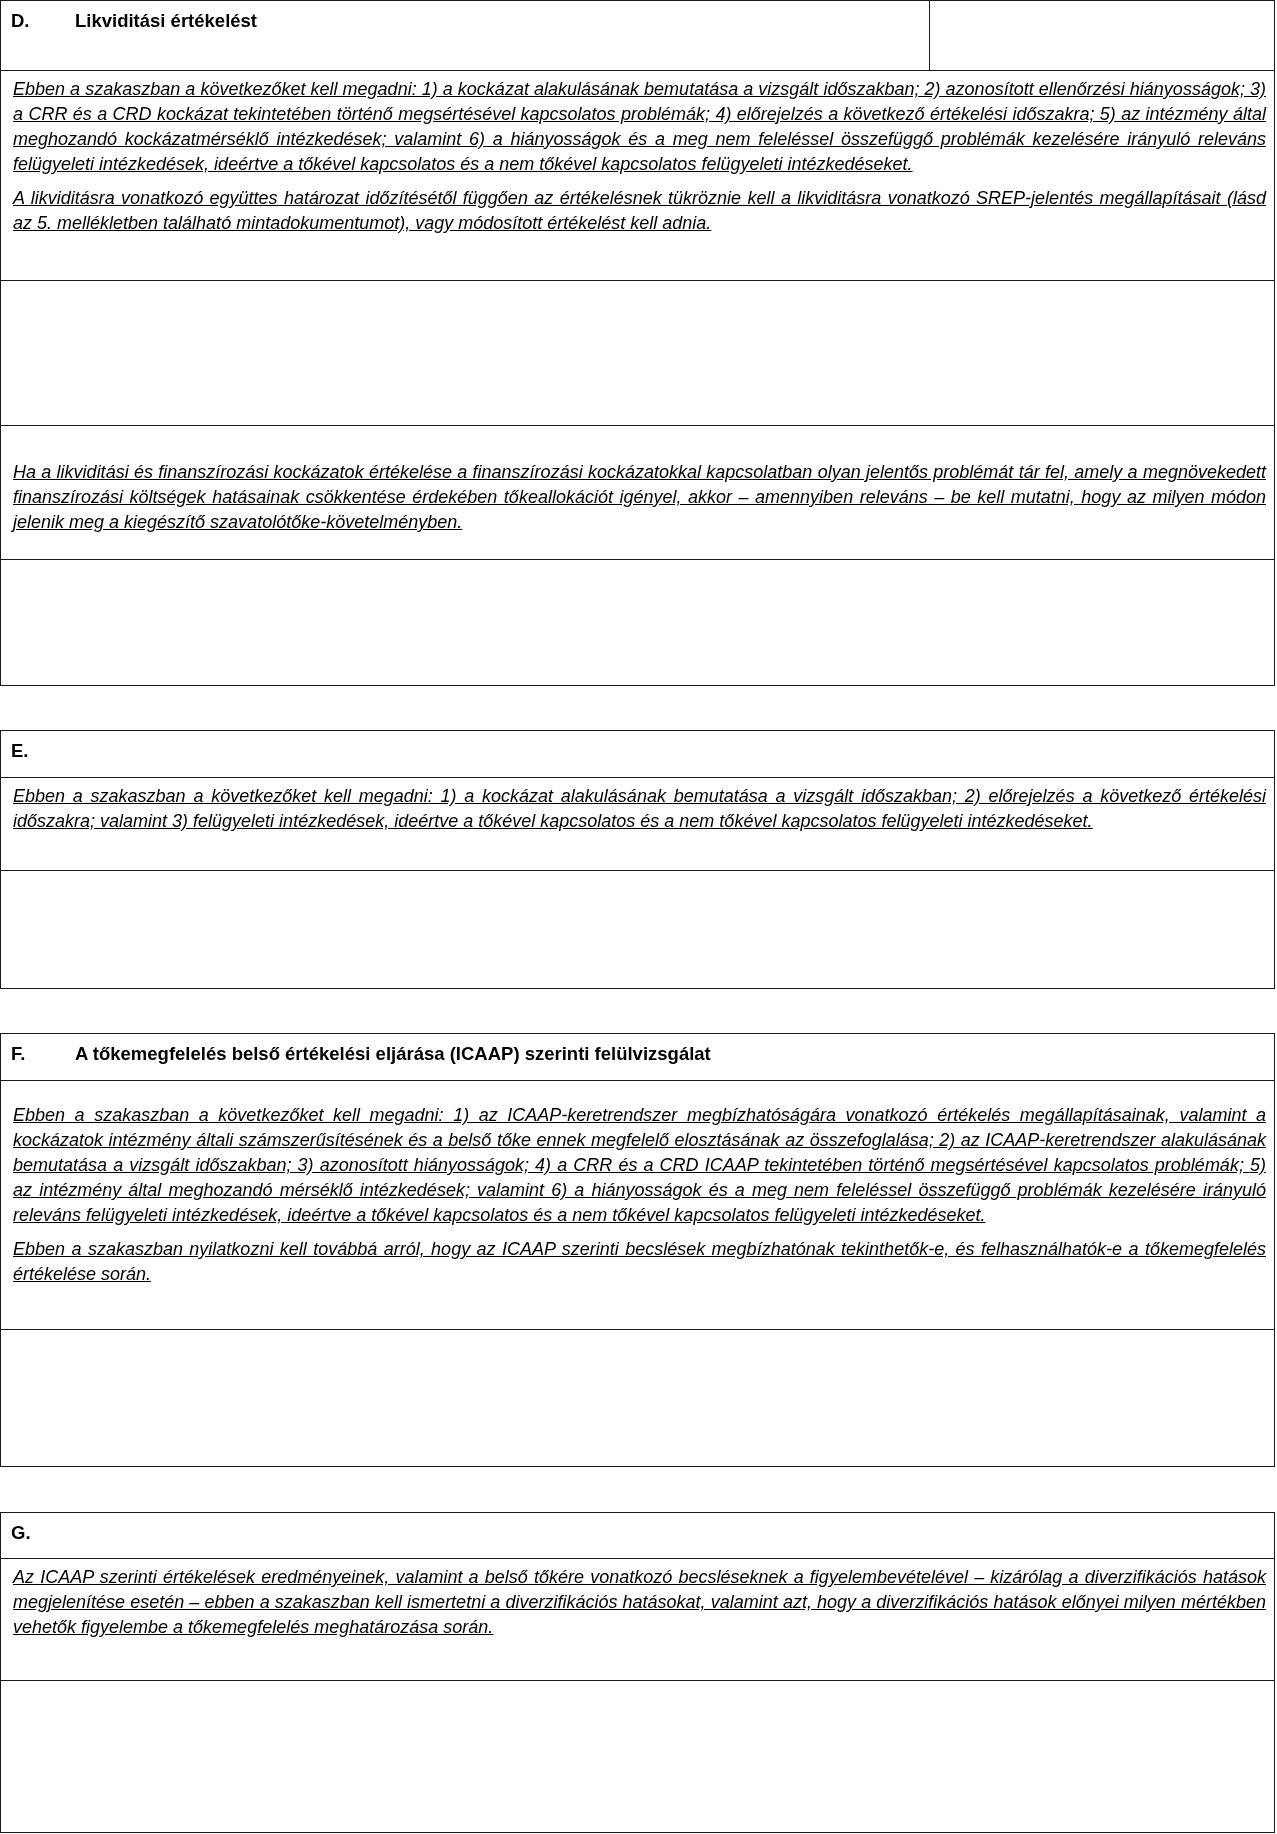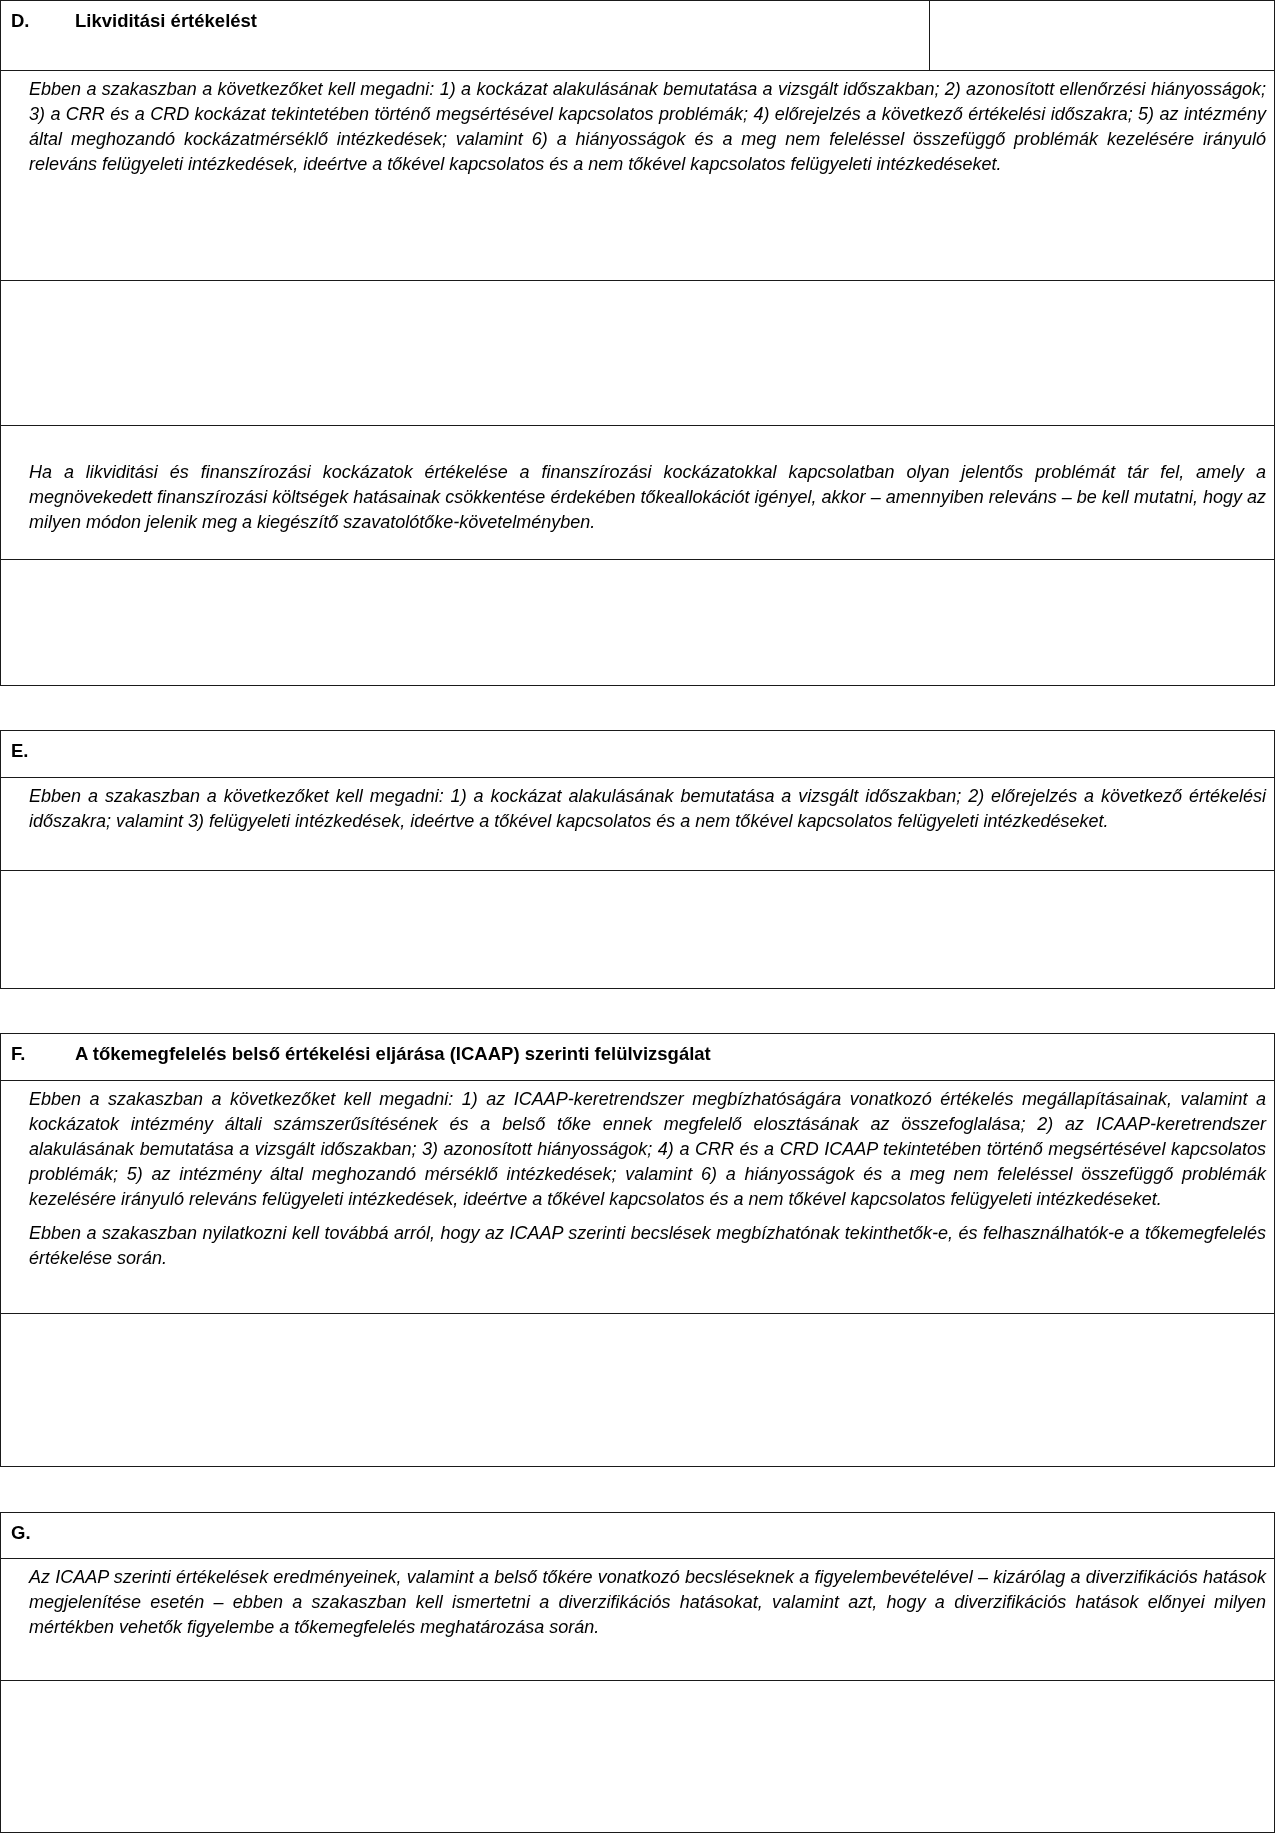--- a/index.html
+++ b/index.html
@@ -25,38 +25,39 @@
     width: 929px; box-sizing: border-box; border-right: 1.5px solid #1a1a1a;
     display: flex; font-weight: bold; font-size: 18.5px; line-height: 24px; padding: 8px 10px 0 10px;
   }
   .hdr-split .left .letter { width: 64px; flex: 0 0 64px; }
   .hdr-split .right {
     flex: 1; font-weight: bold; font-size: 18.5px; line-height: 25px;
     padding: 8px 10px 0 14px; text-align: justify; text-align-last: left;
   }
   .txt {
     font-style: italic; font-size: 18px; line-height: 25px;
-    padding: 6px 8px 6px 28px; text-align: justify;
+    padding: 6px 8px 6px 12px; text-align: justify; text-decoration: underline;
   }
   .txt p { margin: 0 0 9px 0; }
   .txt p:last-child { margin-bottom: 0; }
   .empty { }
 </style>
 </head>
 <body>
 
 <div class="tbl" style="top:0; height:686px;">
   <div class="row hdr-split" style="height:70px;">
     <div class="left">
       <span class="letter">D.</span>
       <span class="title">Likviditási értékelést</span>
     </div>
   </div>
   <div class="row txt" style="height:210px;">
     <p>Ebben a szakaszban a következőket kell megadni: 1) a kockázat alakulásának bemutatása a vizsgált időszakban; 2) azonosított ellenőrzési hiányosságok; 3) a CRR és a CRD kockázat tekintetében történő megsértésével kapcsolatos problémák; 4) előrejelzés a következő értékelési időszakra; 5) az intézmény által meghozandó kockázatmérséklő intézkedések; valamint 6) a hiányosságok és a meg nem feleléssel összefüggő problémák kezelésére irányuló releváns felügyeleti intézkedések, ideértve a tőkével kapcsolatos és a nem tőkével kapcsolatos felügyeleti intézkedéseket.</p>
+    <p>A likviditásra vonatkozó együttes határozat időzítésétől függően az értékelésnek tükröznie kell a likviditásra vonatkozó SREP-jelentés megállapításait (lásd az 5. mellékletben található mintadokumentumot), vagy módosított értékelést kell adnia.</p>
   </div>
   <div class="row empty" style="height:145px;"></div>
   <div class="row txt" style="height:106px;margin-top:28px;">
     <p>Ha a likviditási és finanszírozási kockázatok értékelése a finanszírozási kockázatokkal kapcsolatban olyan jelentős problémát tár fel, amely a megnövekedett finanszírozási költségek hatásainak csökkentése érdekében tőkeallokációt igényel, akkor – amennyiben releváns – be kell mutatni, hogy az milyen módon jelenik meg a kiegészítő szavatolótőke-követelményben.</p>
   </div>
   <div class="row empty" style="height:150px;"></div>
 </div>
 
 <div class="tbl" style="top:730px; height:259px;">
   <div class="row hdr" style="height:47px;">
@@ -66,21 +67,21 @@
     <p>Ebben a szakaszban a következőket kell megadni: 1) a kockázat alakulásának bemutatása a vizsgált időszakban; 2) előrejelzés a következő értékelési időszakra; valamint 3) felügyeleti intézkedések, ideértve a tőkével kapcsolatos és a nem tőkével kapcsolatos felügyeleti intézkedéseket.</p>
   </div>
   <div class="row empty" style="height:116px;"></div>
 </div>
 
 <div class="tbl" style="top:1033px; height:434px;">
   <div class="row hdr" style="height:47px;">
     <span class="letter">F.</span>
     <span class="title">A tőkemegfelelés belső értékelési eljárása (ICAAP) szerinti felülvizsgálat</span>
   </div>
-  <div class="row txt" style="height:233px;">
+  <div class="row txt" style="height:233px;margin-top:16px;">
     <p>Ebben a szakaszban a következőket kell megadni: 1) az ICAAP-keretrendszer megbízhatóságára vonatkozó értékelés megállapításainak, valamint a kockázatok intézmény általi számszerűsítésének és a belső tőke ennek megfelelő elosztásának az összefoglalása; 2) az ICAAP-keretrendszer alakulásának bemutatása a vizsgált időszakban; 3) azonosított hiányosságok; 4) a CRR és a CRD ICAAP tekintetében történő megsértésével kapcsolatos problémák; 5) az intézmény által meghozandó mérséklő intézkedések; valamint 6) a hiányosságok és a meg nem feleléssel összefüggő problémák kezelésére irányuló releváns felügyeleti intézkedések, ideértve a tőkével kapcsolatos és a nem tőkével kapcsolatos felügyeleti intézkedéseket.</p>
     <p>Ebben a szakaszban nyilatkozni kell továbbá arról, hogy az ICAAP szerinti becslések megbízhatónak tekinthetők-e, és felhasználhatók-e a tőkemegfelelés értékelése során.</p>
   </div>
   <div class="row empty" style="height:150px;"></div>
 </div>
 
 <div class="tbl" style="top:1512px; height:321px;">
   <div class="row hdr" style="height:46px;">
     <span class="letter">G.</span>
   </div>

